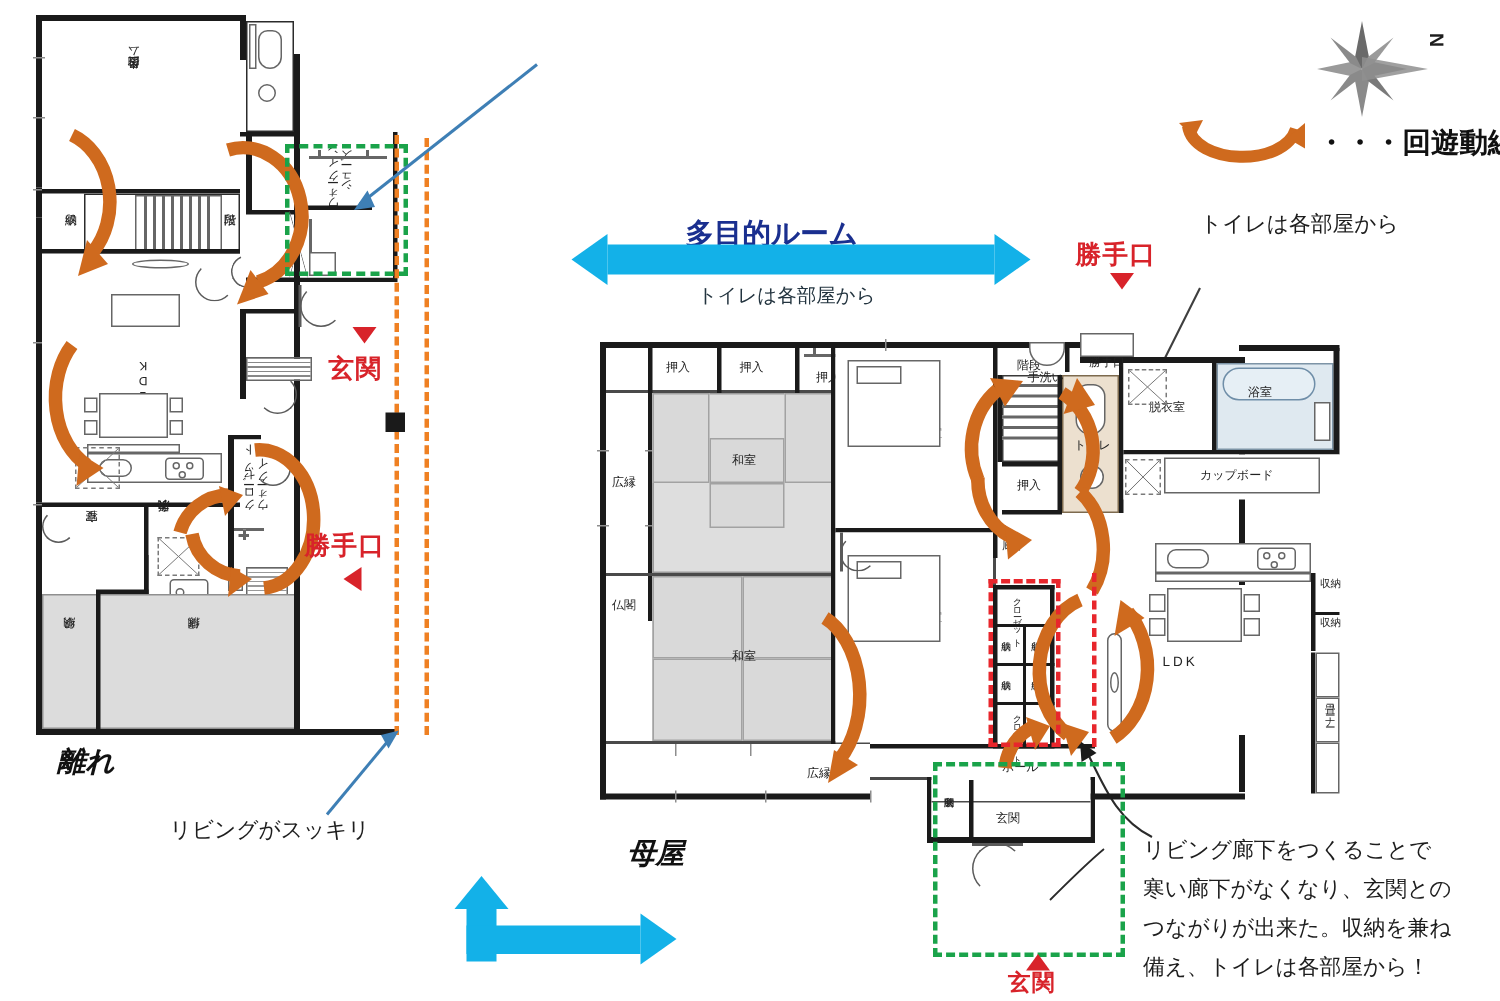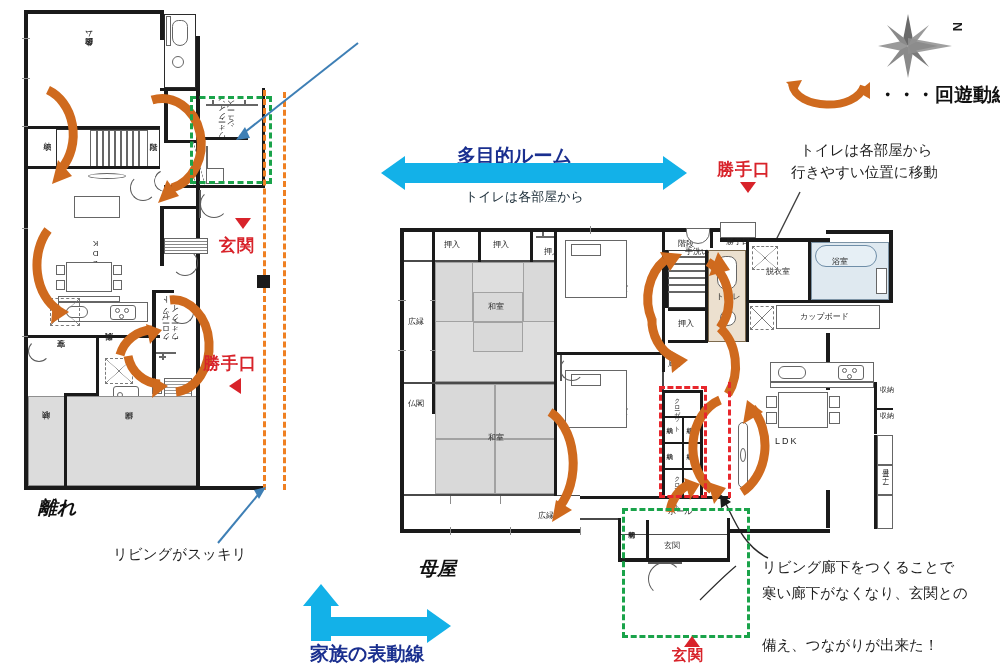--- a/index.html
+++ b/index.html
@@ -317,21 +317,20 @@
   <div class="blue-title" style="left:457px; top:143px;">多目的ルーム</div>
   <div class="arrow-blue-shaft" style="left:405px; top:163px; width:258px; height:20px;"></div>
   <div class="arrow-blue-head-l" style="left:381px; top:156px;"></div>
   <div class="arrow-blue-head-r" style="left:663px; top:156px;"></div>
   <div class="blue-sub" style="left:465px; top:188px;">トイレは各部屋から</div>
 
   <div class="note-red" style="left:717px; top:158px;">勝手口</div>
   <div class="tri-down" style="left:740px; top:182px;"></div>
 
   <div class="note" style="left:800px; top:141px;">トイレは各部屋から</div>
-  <div class="note" style="left:791px; top:163px;">行きやすい位置に移動</div>
 
   <div class="abs" style="left:390px; top:200px; width:520px; height:350px;">
 
     <div class="wall" style="left:10px; top:28px; width:4px; height:305px;"></div>
     <div class="wall" style="left:10px; top:28px; width:320px; height:4px;"></div>
     <div class="wall" style="left:10px; top:329px; width:180px; height:4px;"></div>
     <div class="wall" style="left:330px; top:28px; width:4px; height:14px;"></div>
     <div class="wall" style="left:330px; top:38px; width:110px; height:4px;"></div>
     <div class="wall" style="left:436px; top:38px; width:4px; height:290px;"></div>
     <div class="wall" style="left:305px; top:329px; width:135px; height:4px;"></div>
@@ -535,21 +534,21 @@
 
   <div class="dash-green" style="left:622px; top:508px; width:128px; height:130px;"></div>
 
   <div class="bldg-label" style="left:418px; top:556px;">母屋</div>
 
   <div class="tri-up" style="left:684px; top:636px;"></div>
   <div class="note-red" style="left:672px; top:646px; font-size:15px;">玄関</div>
 
   <div class="note" style="left:762px; top:584px;">寒い廊下がなくなり、玄関との</div>
   <div class="note" style="left:762px; top:558px;">リビング廊下をつくることで</div>
-  <div class="note" style="left:762px; top:636px;">備え、つながりが出来た！</div>
+  <div class="note" style="left:762px; top:610px;">つながりが出来た。収納を兼ね</div>
+  <div class="note" style="left:762px; top:636px;">備え、トイレは各部屋から！</div>
 
   <div class="arrow-blue-shaft" style="left:311px; top:605px; width:20px; height:36px;"></div>
   <div class="arrow-blue-head-u" style="left:303px; top:584px;"></div>
   <div class="arrow-blue-shaft" style="left:311px; top:617px; width:116px; height:19px;"></div>
   <div class="arrow-blue-head-r" style="left:427px; top:609px;"></div>
-  <div class="blue-title" style="left:310px; top:641px;">家族の表動線</div>
 
 </div>
 
 </body></html>

